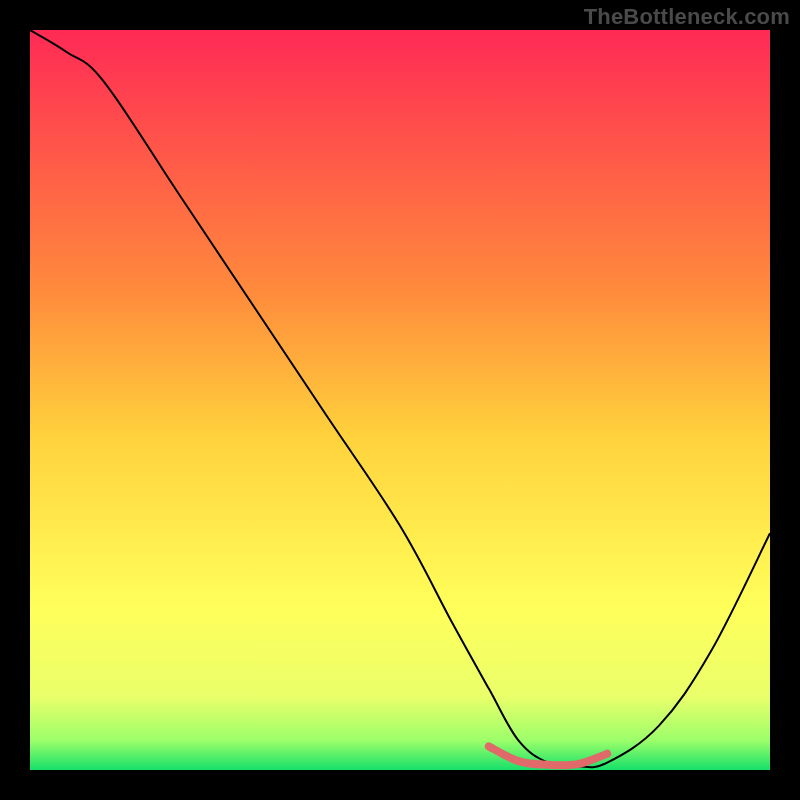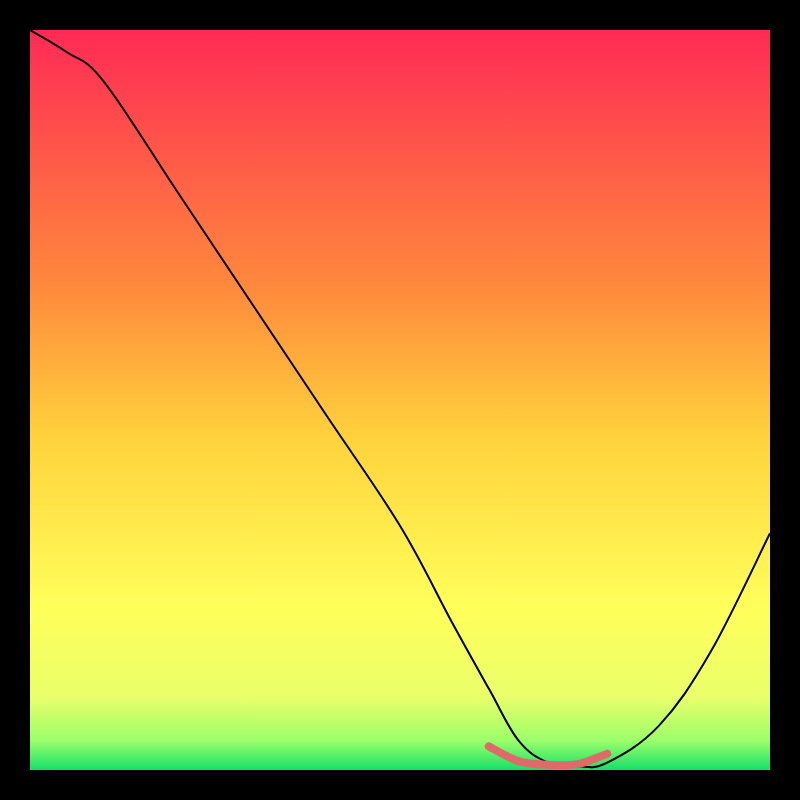--- a/index.html
+++ b/index.html
@@ -35,20 +35,21 @@
     height: 740px;
   }
   svg {
     display: block;
   }
 </style>
 </head>
 <body>
 
 <div class="container">
+  <div class="watermark">TheBottleneck.com</div>
   <div class="chart-area">
     <svg id="chart-svg" width="740" height="740" viewBox="0 0 740 740">
       <defs>
         <linearGradient id="bg-grad" x1="0" y1="0" x2="0" y2="1">
             <stop offset="0%" stop-color="#ff2a55"></stop>
             <stop offset="35%" stop-color="#ff8a3c"></stop>
             <stop offset="55%" stop-color="#ffd23c"></stop>
             <stop offset="78%" stop-color="#ffff5a"></stop>
             <stop offset="90%" stop-color="#eaff6a"></stop>
             <stop offset="96%" stop-color="#9cff6a"></stop>

